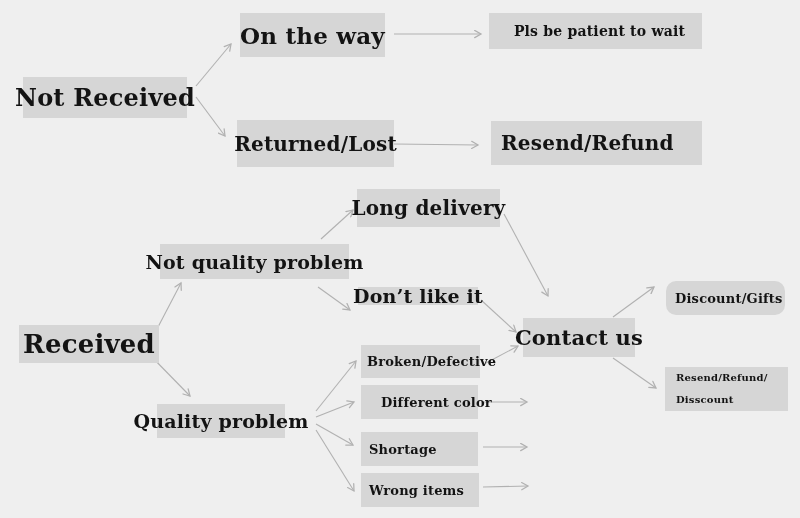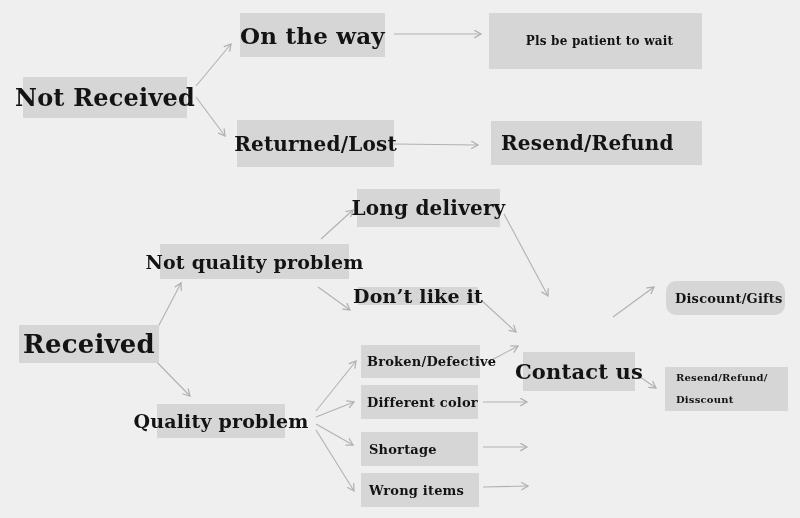--- a/index.html
+++ b/index.html
@@ -70,45 +70,45 @@
     <line class="edge" x1="483" y1="447" x2="527" y2="447" marker-end="url(#ah)"></line>
     <line class="edge" x1="483" y1="487" x2="528" y2="486" marker-end="url(#ah)"></line>
     <line class="edge" x1="613" y1="317" x2="654" y2="287" marker-end="url(#ah)"></line>
     <line class="edge" x1="613" y1="358" x2="656" y2="388" marker-end="url(#ah)"></line>
   </svg>
 
   <div class="node" style="left:23px;top:77px;width:164px;height:41px;font-size:24px;">Not Received</div>
 
   <div class="node" style="left:240px;top:13px;width:145px;height:44px;font-size:23px;">On the way</div>
 
-  <div class="node" style="left:489px;top:13px;width:213px;height:56px;font-size:12px;padding-left:8px;">Pls be patient to wait</div>
+  <div class="node" style="left:489px;top:13px;width:213px;height:36px;font-size:14px;padding-left:8px;">Pls be patient to wait</div>
 
   <div class="node" style="left:237px;top:120px;width:157px;height:47px;font-size:20px;">Returned/Lost</div>
 
   <div class="node align-left" style="left:491px;top:121px;width:211px;height:44px;font-size:20px;padding-left:10px;">Resend/Refund</div>
 
   <div class="node" style="left:19px;top:325px;width:140px;height:38px;font-size:26px;">Received</div>
 
   <div class="node" style="left:160px;top:244px;width:189px;height:35px;font-size:19px;">Not quality problem</div>
 
   <div class="node" style="left:357px;top:189px;width:143px;height:38px;font-size:20px;">Long delivery</div>
 
   <div class="node" style="left:358px;top:287px;width:120px;height:18px;font-size:19px;">Don’t like it</div>
 
   <div class="node" style="left:157px;top:404px;width:128px;height:34px;font-size:19px;">Quality problem</div>
 
   <div class="node align-left" style="left:361px;top:345px;width:119px;height:33px;font-size:13px;padding-left:6px;">Broken/Defective</div>
 
-  <div class="node align-left" style="left:361px;top:385px;width:117px;height:34px;font-size:13px;padding-left:6px;">Different color</div>
+  <div class="node align-left" style="left:361px;top:385px;width:117px;height:34px;font-size:13px;padding-left:20px;">Different color</div>
 
   <div class="node align-left" style="left:361px;top:432px;width:117px;height:34px;font-size:13px;padding-left:8px;">Shortage</div>
 
   <div class="node align-left" style="left:361px;top:473px;width:118px;height:34px;font-size:13px;padding-left:8px;">Wrong items</div>
 
-  <div class="node" style="left:523px;top:318px;width:112px;height:39px;font-size:21px;margin-top:34px;">Contact us</div>
+  <div class="node" style="left:523px;top:318px;width:112px;height:39px;font-size:21px;">Contact us</div>
 
   <div class="node align-left" style="left:666px;top:281px;width:119px;height:34px;font-size:13px;padding-left:9px;border-radius:10px;">Discount/Gifts</div>
 
   <div class="node align-left" style="left:665px;top:367px;width:123px;height:44px;font-size:10px;padding-left:11px;">
     <div class="lines">
       <div>Resend/Refund/</div>
       <div>Disscount</div>
     </div>
   </div>
 

